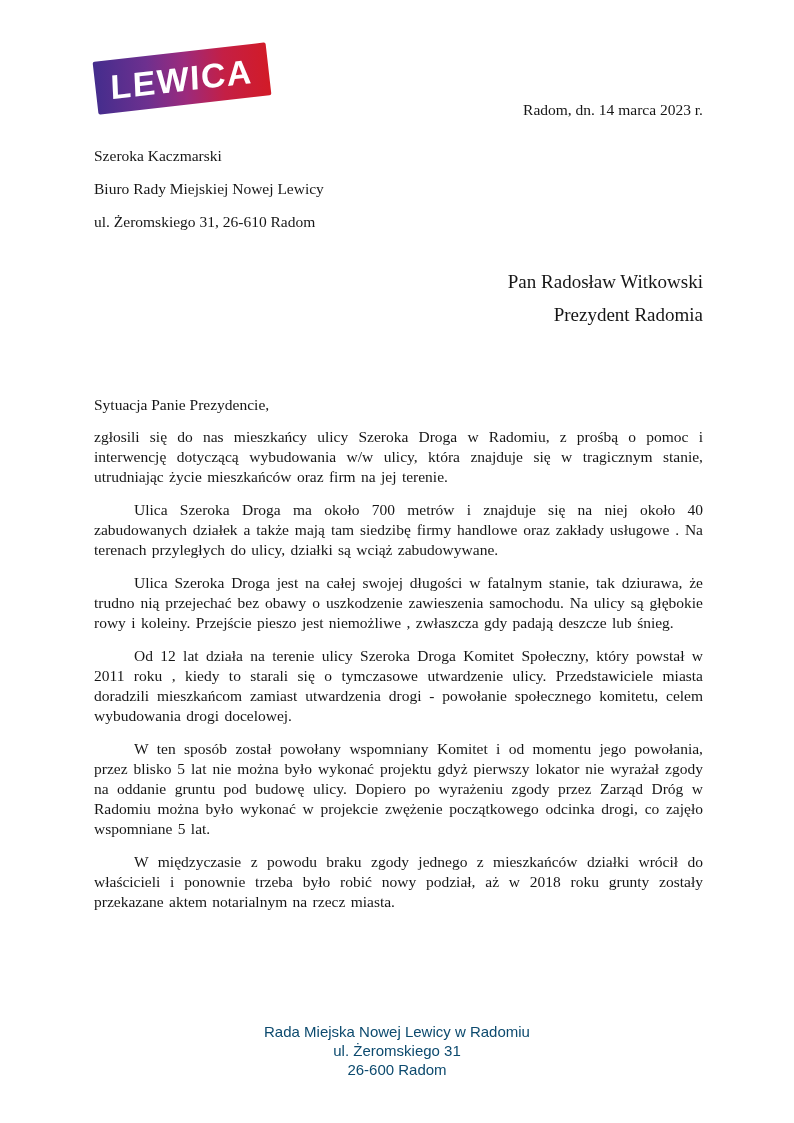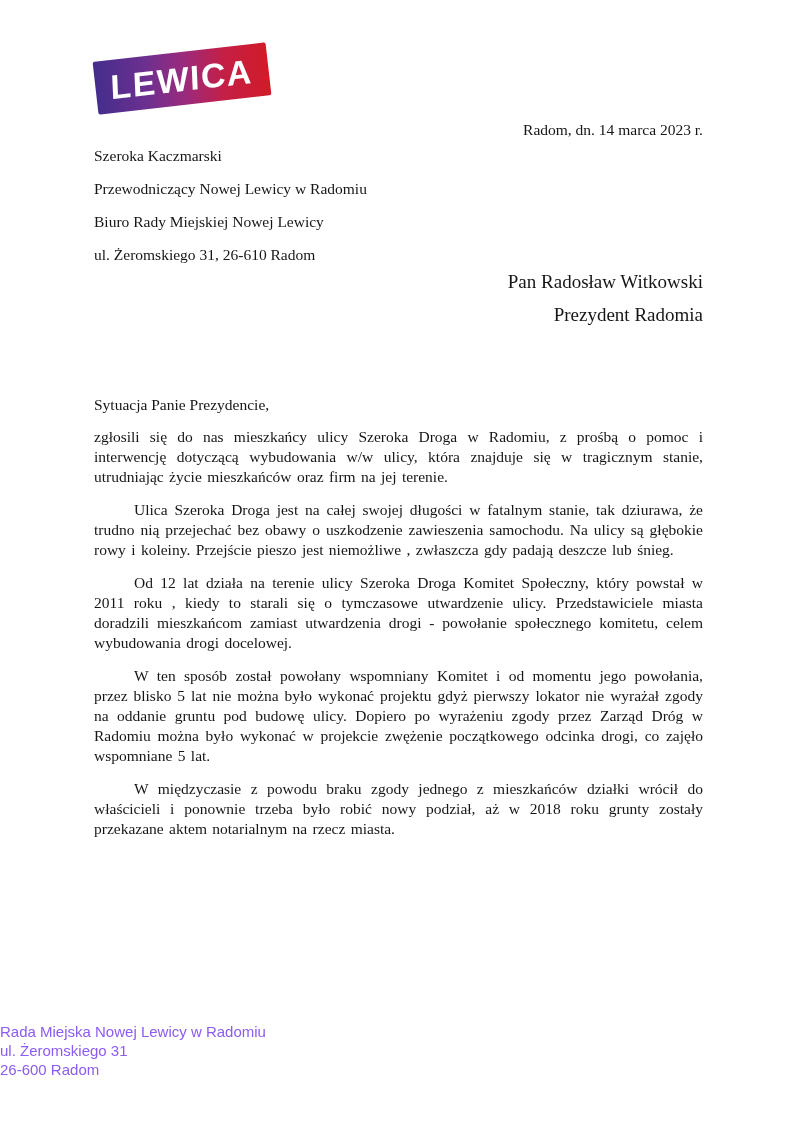--- a/index.html
+++ b/index.html
@@ -40,21 +40,21 @@
     letter-spacing: 1.5px;
     color: #ffffff;
     transform: skewX(-4deg);
     line-height: 1;
     user-select: none;
   }
 
   
   .date-line {
     position: absolute;
-    top: 120px;
+    top: 100px;
     right: 91px;
     font-size: 15.5px;
     line-height: 20px;
     text-align: right;
   }
 
   
   .sender-block {
     position: absolute;
     left: 94px;
@@ -100,55 +100,56 @@
   .letter-body .para.no-indent {
     text-indent: 0;
   }
 
   
   .footer-block {
     position: absolute;
     left: 0;
     right: 0;
     top: 1022px;
+    text-align: center;
     font-family: "Liberation Sans", "DejaVu Sans", sans-serif;
     font-size: 15px;
-    color: #8b5cf6;
+    color: #0c4a6e;
   }
   .footer-block p {
     margin: 0;
     line-height: 19px;
   }
 </style>
 </head>
 <body>
 
 <div class="page">
 
   <div class="logo-banner">
     <span class="logo-text">LEWICA</span>
   </div>
 
   <div class="date-line">Radom, dn. 14 marca 2023 r.</div>
 
   <div class="sender-block">
     <p>Szeroka Kaczmarski</p>
-    <p>Przewodniczący Nowej Lewicy w Radomiu</p>
     <p>Biuro Rady Miejskiej Nowej Lewicy</p>
     <p>ul. Żeromskiego 31, 26-610 Radom</p>
   </div>
 
   <div class="recipient-block">
     <p>Pan Radosław Witkowski</p>
     <p>Prezydent Radomia</p>
   </div>
 
   <div class="letter-body">
     <p class="salutation">Sytuacja Panie Prezydencie,</p>
     <p class="para no-indent">zgłosili się do nas mieszkańcy ulicy Szeroka Droga w Radomiu, z prośbą o pomoc i interwencję dotyczącą wybudowania w/w ulicy, która znajduje się w tragicznym stanie, utrudniając życie mieszkańców oraz firm na jej terenie.</p>
+    <p class="para">Ulica Szeroka Droga ma około 700 metrów i znajduje się na niej około 40 zabudowanych działek a także mają tam siedzibę firmy handlowe oraz zakłady usługowe . Na terenach przyległych do ulicy, działki są wciąż zabudowywane.</p>
     <p class="para">Ulica Szeroka Droga jest na całej swojej długości w fatalnym stanie, tak dziurawa, że trudno nią przejechać bez obawy o uszkodzenie zawieszenia samochodu. Na ulicy są głębokie rowy i koleiny. Przejście pieszo jest niemożliwe , zwłaszcza gdy padają deszcze lub śnieg.</p>
     <p class="para">Od 12 lat działa na terenie ulicy Szeroka Droga Komitet Społeczny, który powstał w 2011 roku , kiedy to starali się o tymczasowe utwardzenie ulicy. Przedstawiciele miasta doradzili mieszkańcom zamiast utwardzenia drogi - powołanie społecznego komitetu, celem wybudowania drogi docelowej.</p>
     <p class="para">W ten sposób został powołany wspomniany Komitet i od momentu jego powołania, przez blisko 5 lat nie można było wykonać projektu gdyż pierwszy lokator nie wyrażał zgody na oddanie gruntu pod budowę ulicy. Dopiero po wyrażeniu zgody przez Zarząd Dróg w Radomiu można było wykonać w projekcie zwężenie początkowego odcinka drogi, co zajęło wspomniane 5 lat.</p>
     <p class="para">W międzyczasie z powodu braku zgody jednego z mieszkańców działki wrócił do właścicieli i ponownie trzeba było robić nowy podział, aż w 2018 roku grunty zostały przekazane aktem notarialnym na rzecz miasta.</p>
   </div>
 
   <div class="footer-block">
     <p>Rada Miejska Nowej Lewicy w Radomiu</p>
     <p>ul. Żeromskiego 31</p>
     <p>26-600 Radom</p>

